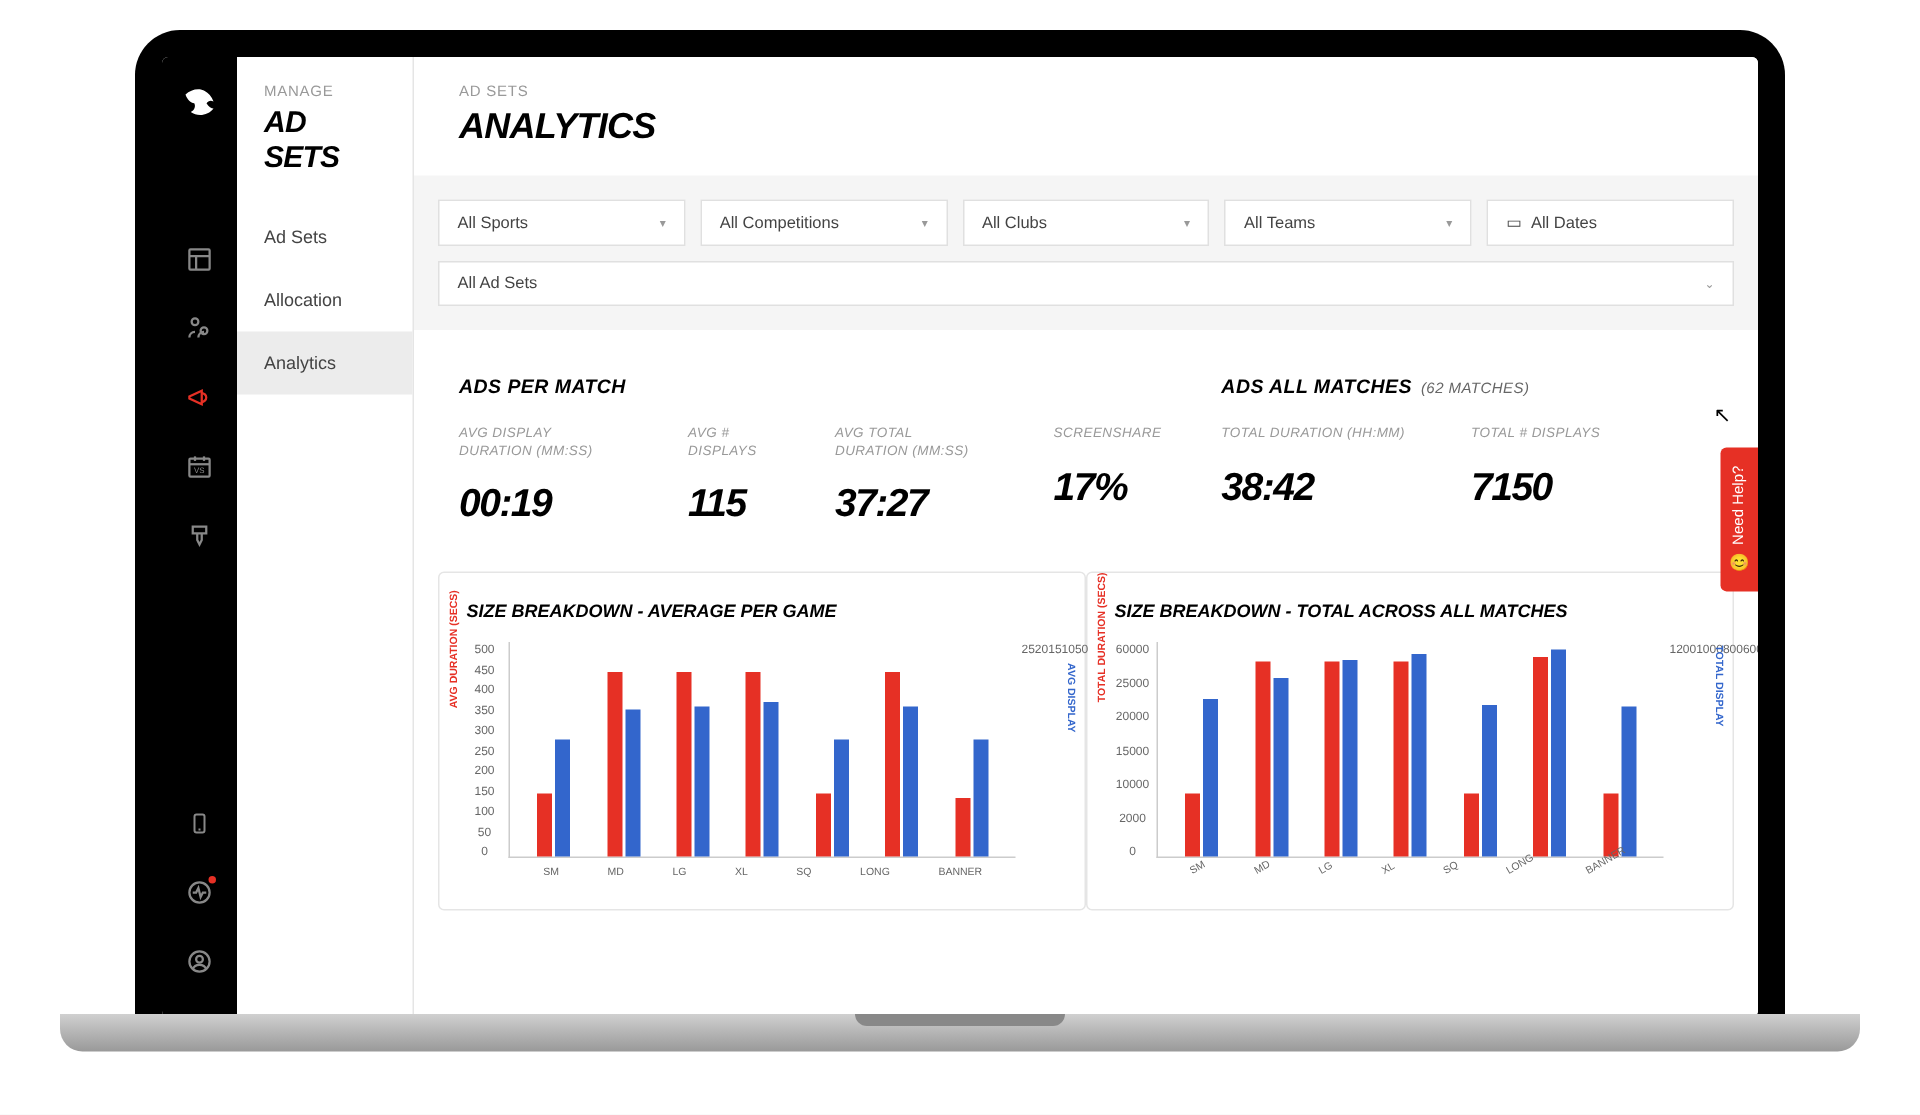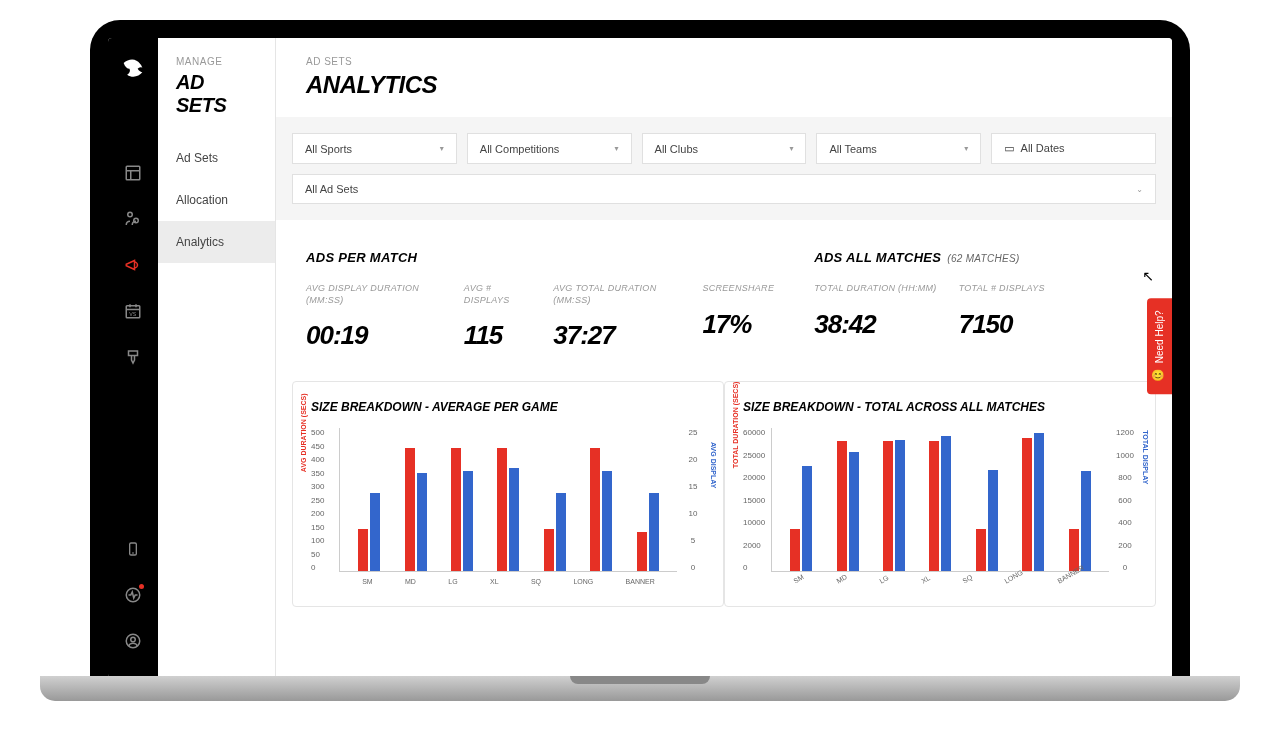--- a/index.html
+++ b/index.html
@@ -27,40 +27,40 @@
 .filter-bar{background:#f5f5f5;padding:16px 16px;display:flex;flex-wrap:wrap;gap:10px}
 .filter-row{display:flex;gap:10px;width:100%}
 .filter{background:#fff;border:1px solid #e0e0e0;border-radius:0;padding:8px 12px;font-size:11px;color:#444;display:flex;align-items:center;justify-content:space-between;cursor:pointer;flex:1}
 .filter.wide{width:100%}
 .caret{font-size:8px;color:#999}
 .calicon{margin-right:6px;font-size:11px}
 .stats-row{display:flex;padding:30px;gap:40px}
 .stats-group{flex:1}
 .stats-header{font-size:13px;font-weight:900;font-style:italic;margin-bottom:18px;letter-spacing:0.3px}
 .stats-header-sub{font-size:10px;font-weight:400;font-style:italic;color:#666;margin-left:6px}
-.metrics{display:flex;gap:22px}
+.metrics{display:flex;gap:44px}
 .metric{display:flex;flex-direction:column;gap:14px}
 .metric-label{font-size:9px;color:#999;font-style:italic;line-height:1.3;letter-spacing:0.3px}
 .metric-value{font-size:26px;font-weight:900;font-style:italic;letter-spacing:-1px}
 .charts-row{display:flex;padding:0 16px 16px}
 .chart-card{flex:1;border:1px solid #e5e5e5;border-radius:4px;padding:18px;background:#fff}
 .chart-title{font-size:12px;font-weight:900;font-style:italic;margin-bottom:14px}
 .chart-area{position:relative;height:160px;display:flex}
-.y-axis-left{width:28px;display:flex;flex-direction:column;justify-content:space-between;font-size:8px;color:#666;text-align:left;padding-right:4px;padding-bottom:16px}
+.y-axis-left{width:28px;display:flex;flex-direction:column;justify-content:space-between;font-size:8px;color:#666;text-align:center;padding-right:4px;padding-bottom:16px}
 .y-label-left{position:absolute;left:-8px;top:50%;transform:rotate(-90deg) translateX(50%);transform-origin:left;font-size:7px;color:#e63025;font-weight:bold;white-space:nowrap}
 .y-label-right{position:absolute;right:-8px;top:50%;transform:rotate(90deg) translateX(-50%);transform-origin:right;font-size:7px;color:#3366cc;font-weight:bold;white-space:nowrap}
 .plot{flex:1;display:flex;align-items:flex-end;justify-content:space-around;border-left:1px solid #ccc;border-bottom:1px solid #ccc;padding:0 6px 0 6px;position:relative;margin-bottom:16px}
 .bar-group{display:flex;gap:2px;align-items:flex-end}
 .bar{width:10px}
 .bar.red{background:#e63025}
 .bar.blue{background:#3366cc}
 .x-labels{position:absolute;bottom:-14px;left:0;right:0;display:flex;justify-content:space-around;font-size:7px;color:#666;padding:0 6px}
 .x-labels span{display:inline-block}
 .x-labels.rot span{transform:rotate(-30deg);transform-origin:left}
-.y-axis-right{width:28px;display:flex;flex-direction:column;justify-content:space-between;font-size:8px;color:#666;text-align:center;padding-left:4px;padding-bottom:16px}
+.y-axis-right{width:28px;display:flex;flex-direction:row;justify-content:space-between;font-size:8px;color:#666;text-align:center;padding-left:4px;padding-bottom:16px}
 .help-tab{position:absolute;right:0;top:260px;background:#e63025;color:#fff;writing-mode:vertical-rl;transform:rotate(180deg);padding:12px 6px;font-size:10px;border-radius:0 4px 4px 0;cursor:pointer;display:flex;align-items:center;gap:6px}
 .help-emoji{transform:rotate(180deg);font-size:11px}
 .cursor{position:absolute;right:18px;top:230px;font-size:14px;pointer-events:none}
 </style>
 </head>
 <body>
 
 <div style="display:flex;flex-direction:column;align-items:center">
 <div class="laptop">
   <div class="screen">

